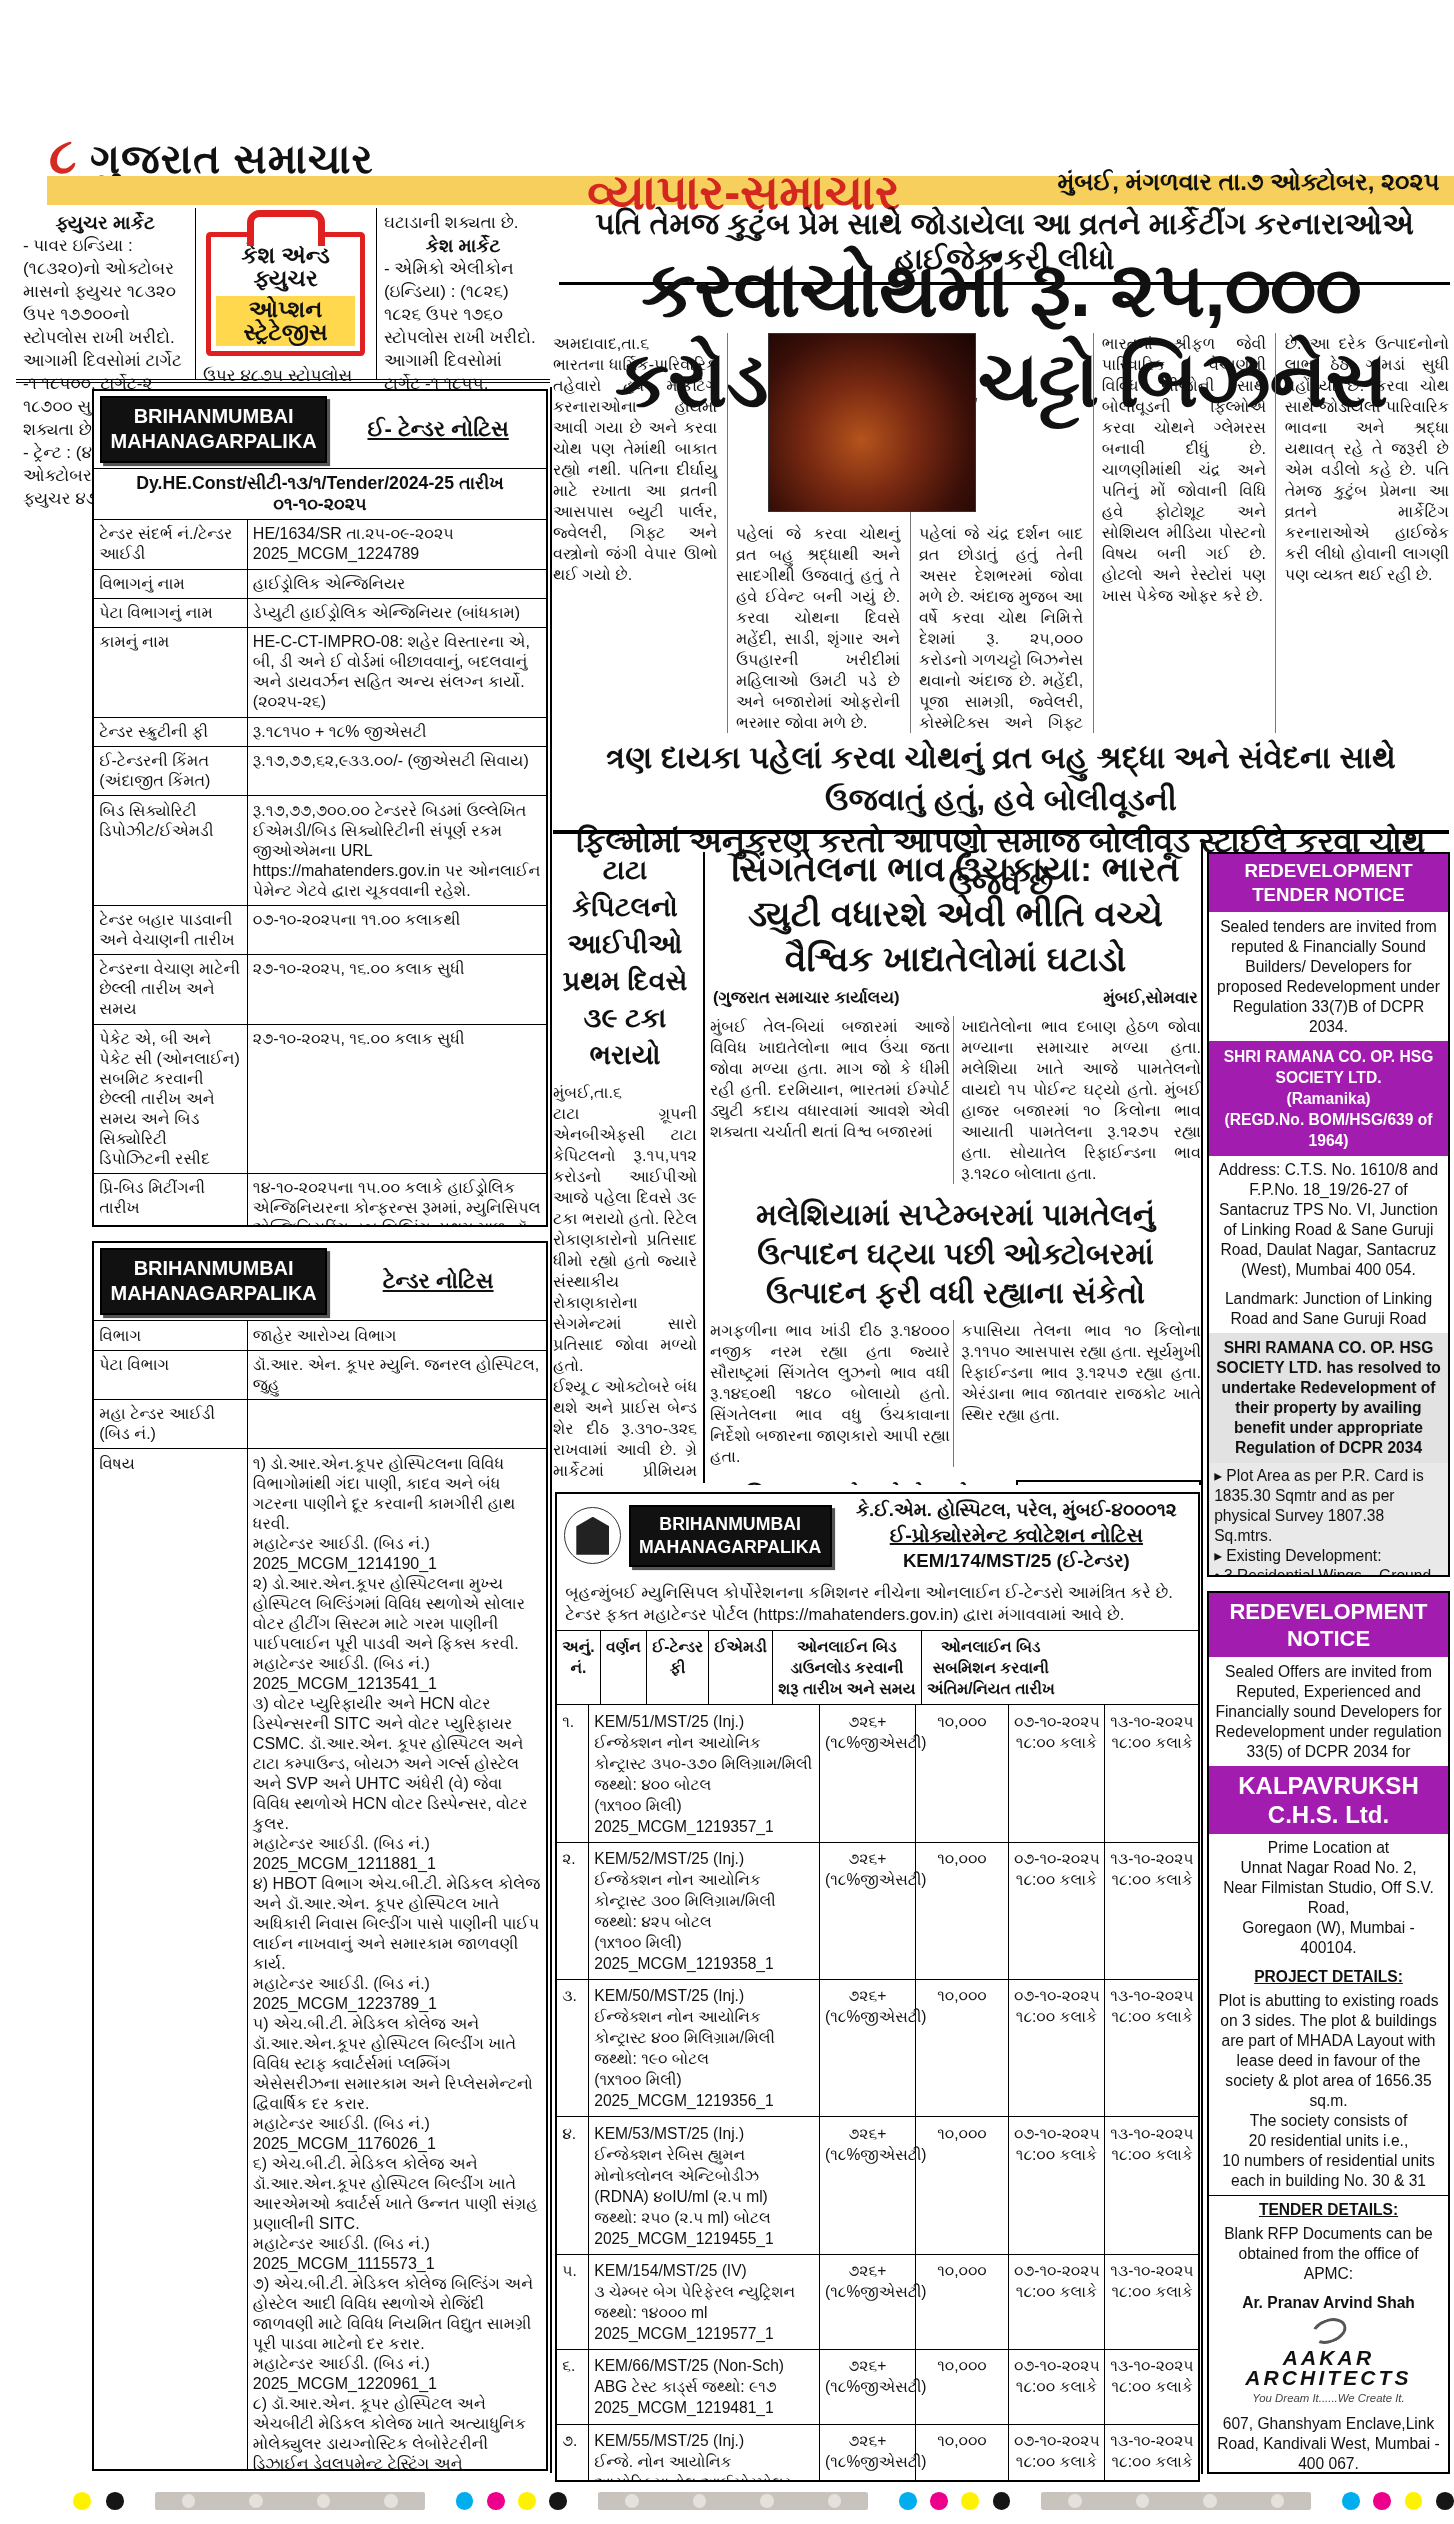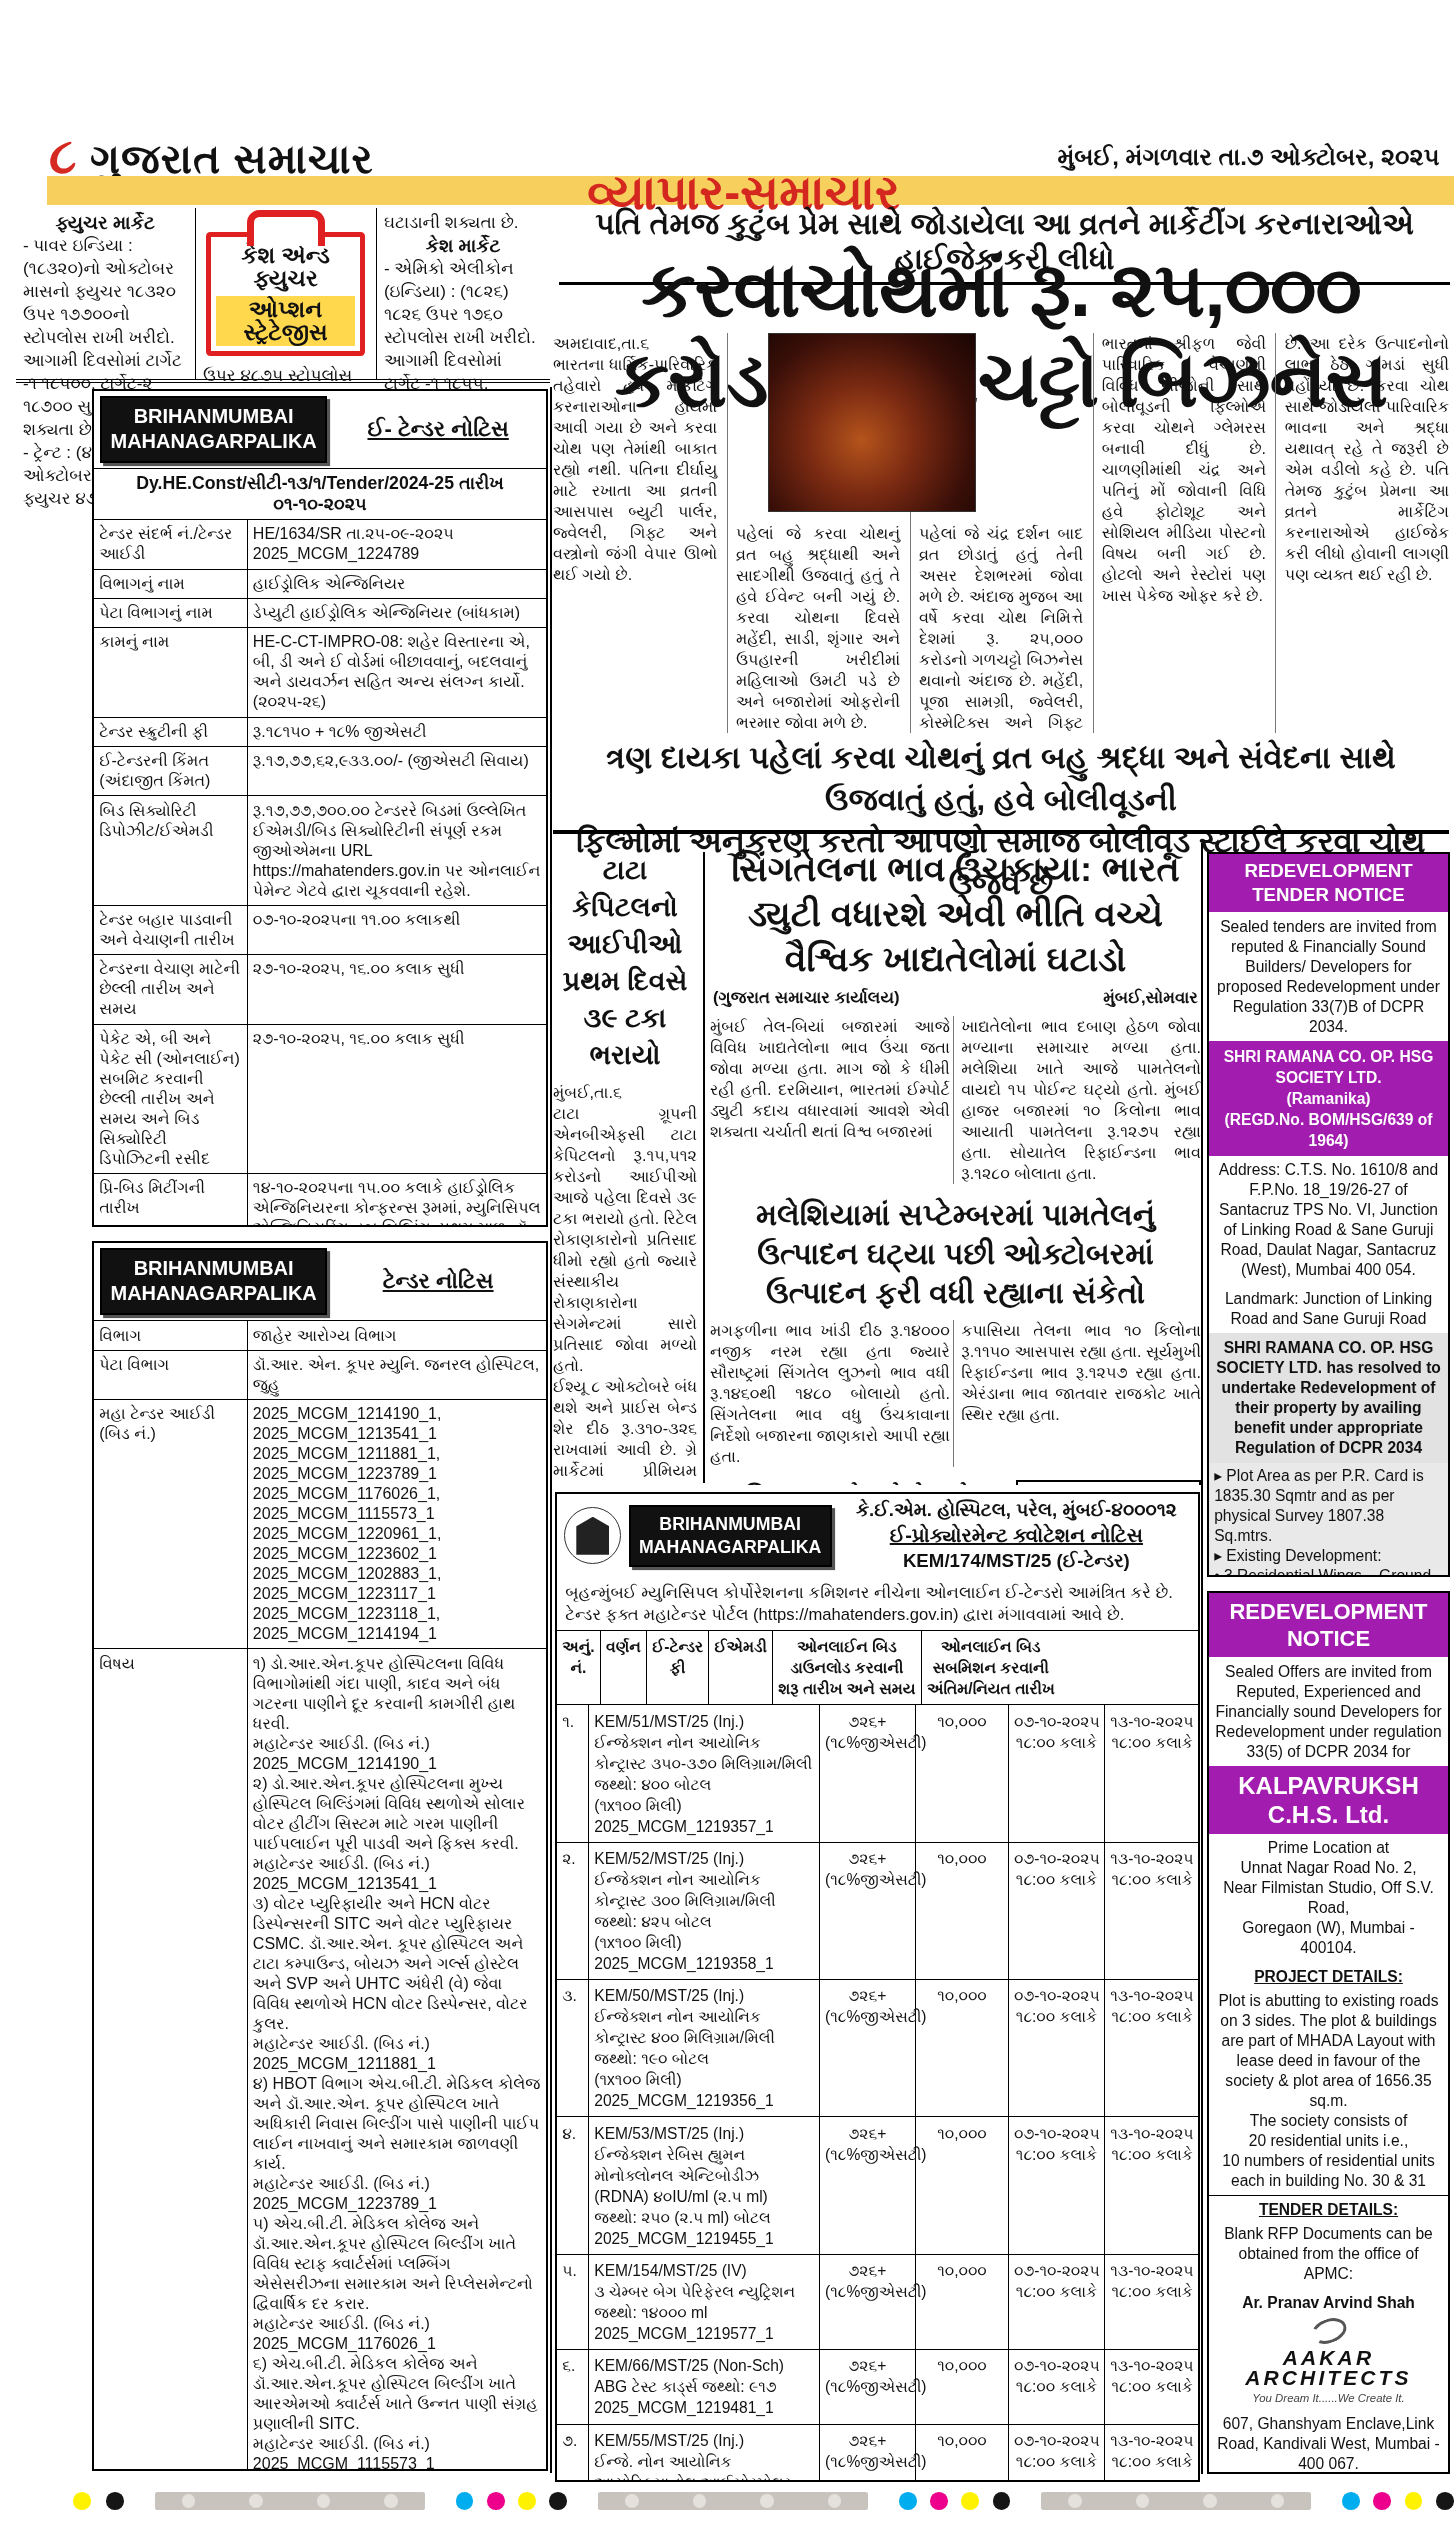--- a/index.html
+++ b/index.html
@@ -100,21 +100,21 @@
 </style>
 </head>
 <body>
 
 <div class="abs" style="left:49px; top:127px; display:flex; gap:13.5px; align-items:baseline;">
   <span class="pagenum">૮</span>
   <span class="masthead">ગુજરાત સમાચાર</span>
 </div>
 <div class="abs yellowband" style="left:47px; top:176px; width:1408px; height:29px;"></div>
 <div class="abs sectiontitle" style="left:16px; top:165px; width:1455px; text-align:center;">વ્યાપાર-સમાચાર</div>
-<div class="abs dateline-top" style="right:15.6px; top:143px;">મુંબઈ, મંગળવાર તા.૭ ઓક્ટોબર, ૨૦૨૫</div>
+<div class="abs dateline-top" style="right:15.6px; top:168px;">મુંબઈ, મંગળવાર તા.૭ ઓક્ટોબર, ૨૦૨૫</div>
 
 <div class="abs mstrip" style="left:15.6px; top:208px; width:534px; height:175px;">
   <div class="mcol" style="width:179px;">
     <div class="mtitle">ફ્યુચર માર્કેટ</div>
     <div class="pre">- પાવર ઇન્ડિયા : (૧૮૩૨૦)નો ઓક્ટોબર માસનો ફ્યુચર ૧૮૩૨૦ ઉપર ૧૭૭૦૦નો સ્ટોપલોસ રાખી ખરીદો. આગામી દિવસોમાં ટાર્ગેટ -૧ ૧૮૫૦૦, ટાર્ગેટ-૨ ૧૮૭૦૦ સુધી સુધારાની શક્યતા છે.
 - ટ્રેન્ટ : (૪૭૧૨)નો ઓક્ટોબર માસનો ફ્યુચર ૪૭૧૨</div>
   </div>
   <div class="mcol" style="width:181px;">
     <div class="briefbox">
       <span class="briefhandle"></span>
@@ -267,26 +267,20 @@
   <div class="trow">
       <div class="tlabel pre">વિભાગ</div>
       <div class="tvalue pre">જાહેર આરોગ્ય વિભાગ</div>
     </div>
       <div class="trow">
       <div class="tlabel pre">પેટા વિભાગ</div>
       <div class="tvalue pre">ડૉ.આર. એન. કૂપર મ્યુનિ. જનરલ હોસ્પિટલ, જુહુ</div>
     </div>
       <div class="trow">
       <div class="tlabel pre">મહા ટેન્ડર આઈડી (બિડ નં.)</div>
-      <div class="tvalue pre">2025_MCGM_1214190_1,  2025_MCGM_1213541_1
-2025_MCGM_1211881_1,  2025_MCGM_1223789_1
-2025_MCGM_1176026_1,  2025_MCGM_1115573_1
-2025_MCGM_1220961_1,  2025_MCGM_1223602_1
-2025_MCGM_1202883_1,  2025_MCGM_1223117_1
-2025_MCGM_1223118_1,  2025_MCGM_1214194_1</div>
     </div>
       <div class="trow">
       <div class="tlabel pre">વિષય</div>
       <div class="tvalue pre">૧) ડો.આર.એન.કૂપર હોસ્પિટલના વિવિધ વિભાગોમાંથી ગંદા પાણી, કાદવ અને બંધ ગટરના પાણીને દૂર કરવાની કામગીરી હાથ ધરવી.
 મહાટેન્ડર આઈડી. (બિડ નં.) 2025_MCGM_1214190_1
 ૨) ડો.આર.એન.કૂપર હોસ્પિટલના મુખ્ય હોસ્પિટલ બિલ્ડિંગમાં વિવિધ સ્થળોએ સોલાર વોટર હીટીંગ સિસ્ટમ માટે ગરમ પાણીની પાઈપલાઈન પૂરી પાડવી અને ફિક્સ કરવી.
 મહાટેન્ડર આઈડી. (બિડ નં.) 2025_MCGM_1213541_1
 ૩) વોટર પ્યુરિફાયીર અને HCN વોટર ડિસ્પેન્સરની SITC અને વોટર પ્યુરિફાયર CSMC. ડૉ.આર.એન. કૂપર હોસ્પિટલ અને ટાટા કમ્પાઉન્ડ, બોયઝ અને ગર્લ્સ હોસ્ટેલ અને SVP અને UHTC અંધેરી (વે) જેવા વિવિધ સ્થળોએ HCN વોટર ડિસ્પેન્સર, વોટર કુલર.
 મહાટેન્ડર આઈડી. (બિડ નં.) 2025_MCGM_1211881_1
 ૪) HBOT વિભાગ એચ.બી.ટી. મેડિકલ કોલેજ અને ડૉ.આર.એન. કૂપર હોસ્પિટલ ખાતે અધિકારી નિવાસ બિલ્ડીંગ પાસે પાણીની પાઈપ લાઈન નાખવાનું અને સમારકામ જાળવણી કાર્ય.

